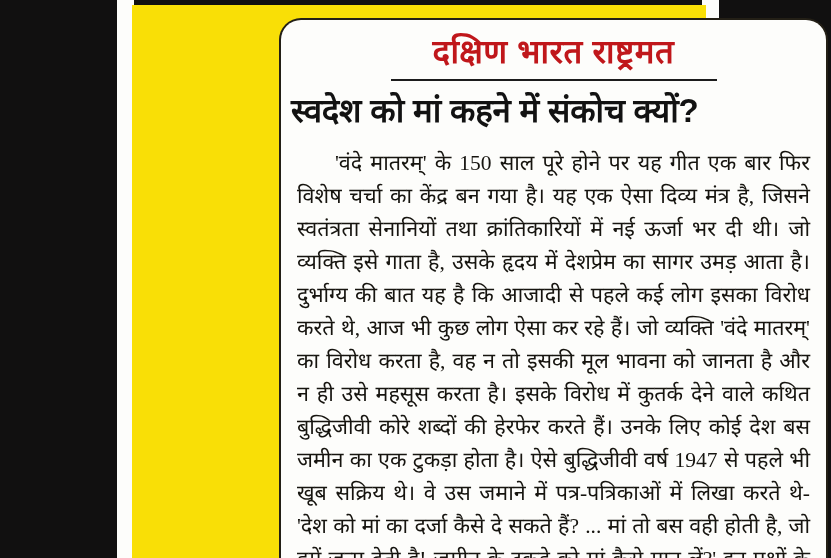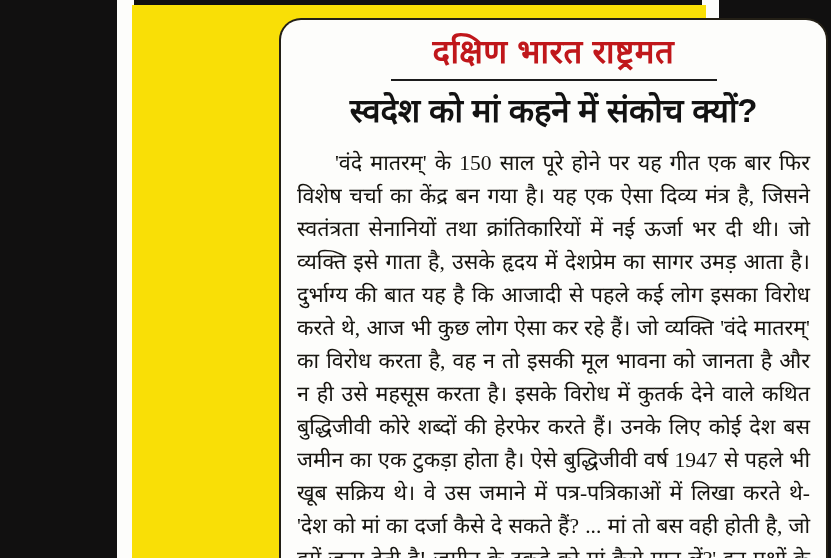--- a/index.html
+++ b/index.html
@@ -75,21 +75,20 @@
 
   .masthead-rule {
     width: 326px;
     height: 2px;
     background: #1c1c1c;
     margin: 7px auto 0 auto;
   }
 
   
   .headline {
-    text-align: center;
     margin: 11px 10px 0 10px;
     color: #121212;
     font-family: "Liberation Sans", "DejaVu Sans", sans-serif;
     font-weight: bold;
     font-size: 33px;
     line-height: 1.18;
     letter-spacing: -0.2px;
     white-space: nowrap;
   }
 

